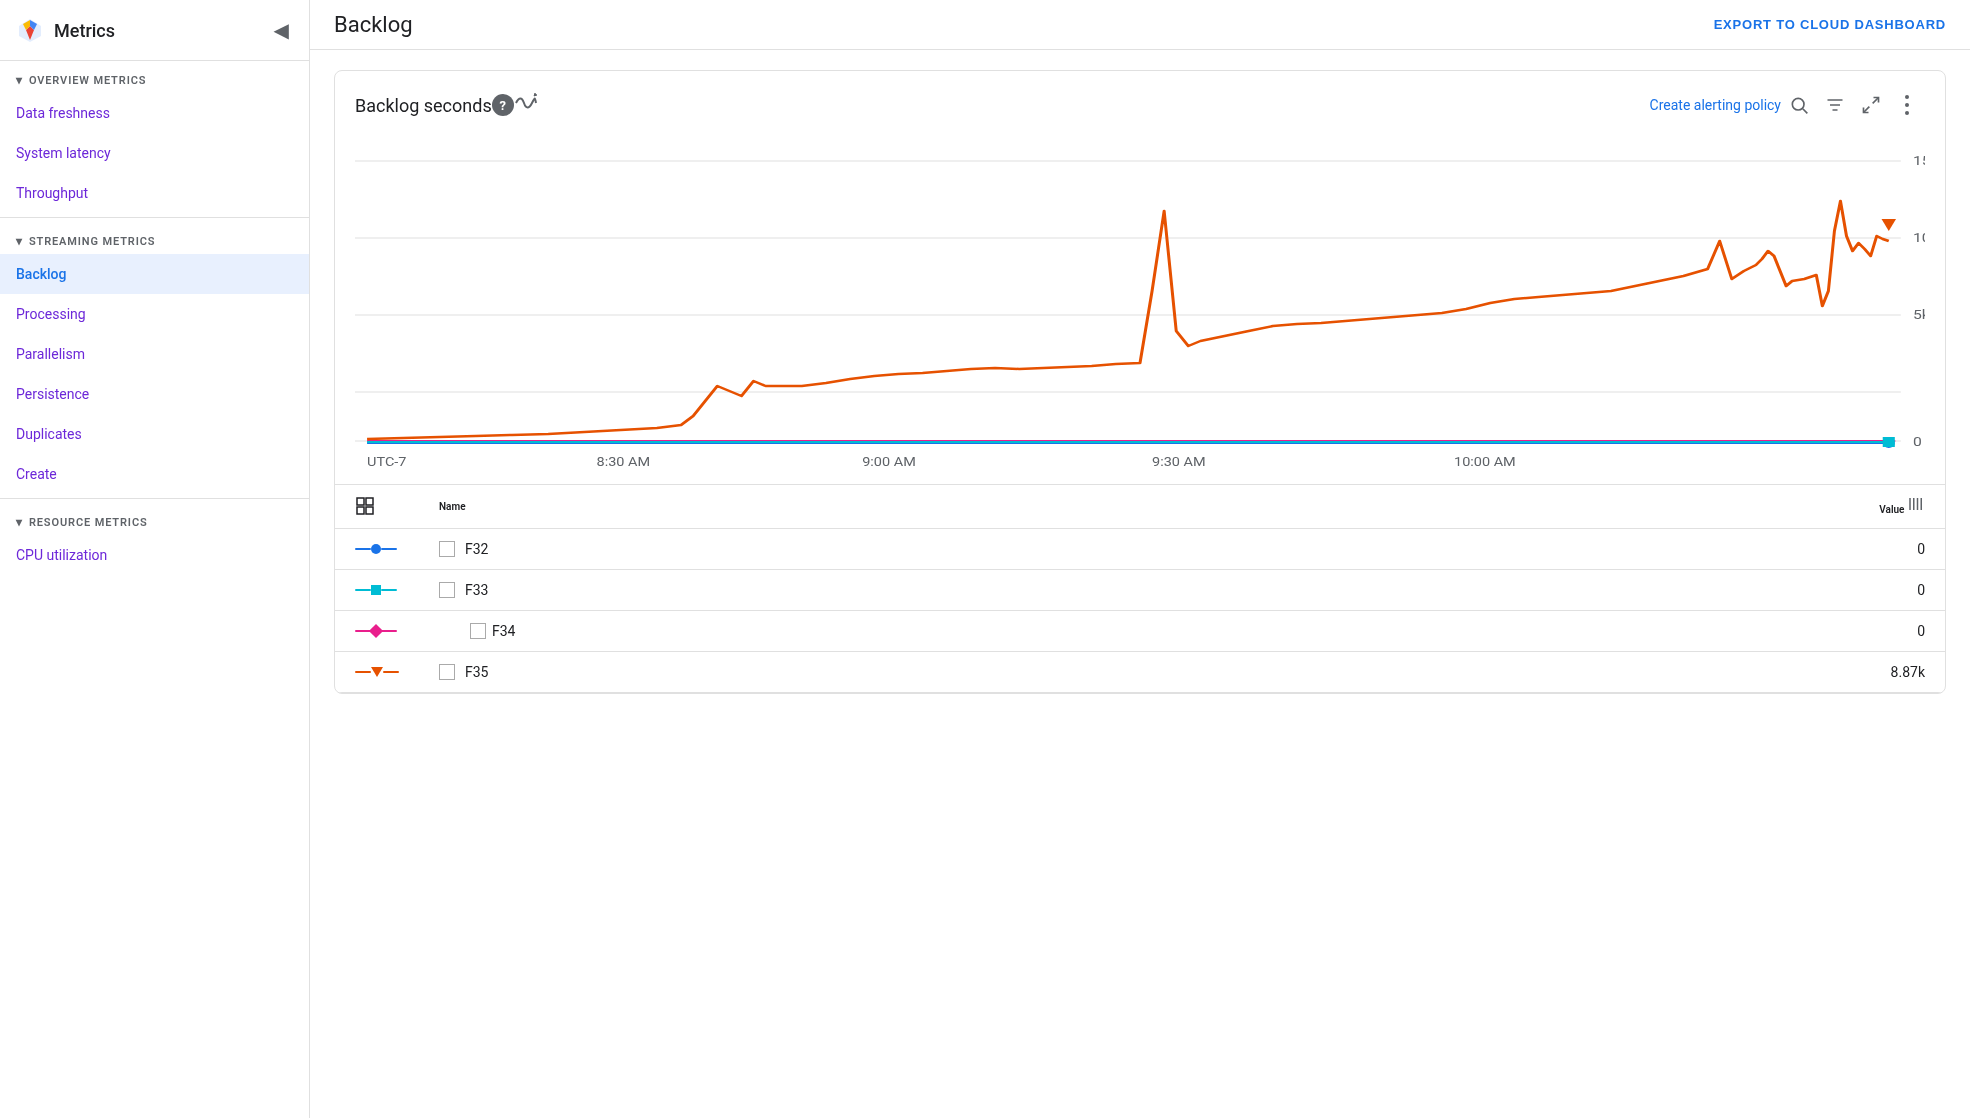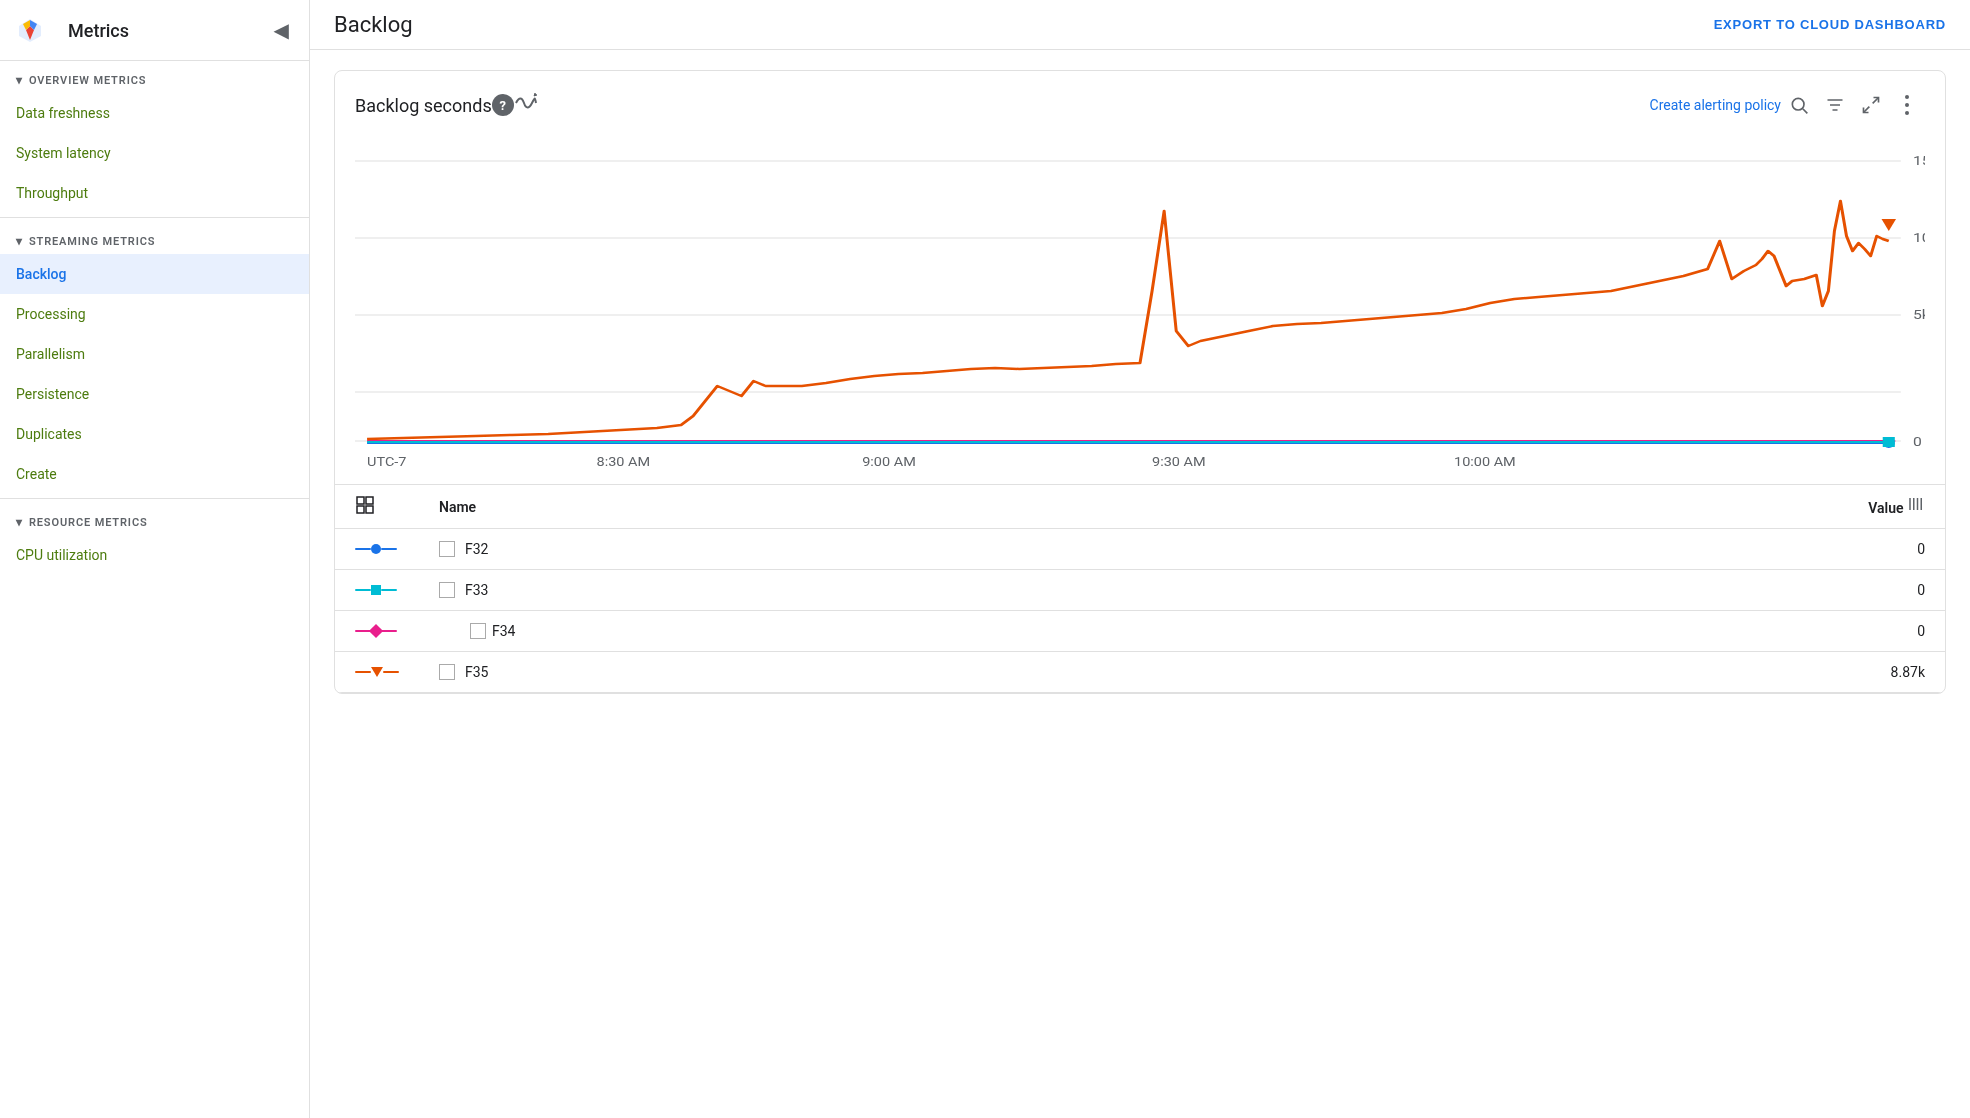--- a/index.html
+++ b/index.html
@@ -18,21 +18,21 @@
     .sidebar-header {
       display: flex;
       align-items: center;
       justify-content: space-between;
       padding: 14px 16px;
       border-bottom: 1px solid #e0e0e0;
     }
     .sidebar-logo {
       display: flex;
       align-items: center;
-      gap: 24px;
+      gap: 10px;
     }
     .sidebar-title {
       font-size: 18px;
       font-weight: 500;
       color: #202124;
     }
     .sidebar-collapse-btn {
       cursor: pointer;
       color: #5f6368;
       font-size: 20px;
@@ -50,21 +50,21 @@
       align-items: center;
       gap: 6px;
       user-select: none;
     }
     .section-label .chevron {
       font-size: 12px;
     }
     .sidebar-item {
       padding: 12px 16px;
       cursor: pointer;
-      color: #4d7c0f;
+      color: #6d28d9;
       font-size: 14px;
       border-radius: 0;
       transition: background 0.1s;
     }
     .sidebar-item.active {
       background: #e8f0fe;
       color: #1a73e8;
       font-weight: 500;
     }
     .divider {
@@ -178,21 +178,21 @@
       height: 340px;
     }
 
     
     .legend-table {
       width: 100%;
       border-collapse: collapse;
     }
     .legend-table th {
       text-align: left;
-      font-size: 14px;
+      font-size: 10px;
       font-weight: 600;
       color: #202124;
       padding: 10px 20px;
       border-top: 1px solid #e0e0e0;
       border-bottom: 1px solid #e0e0e0;
     }
     .legend-table th.value-col {
       text-align: right;
     }
     .legend-table td {

